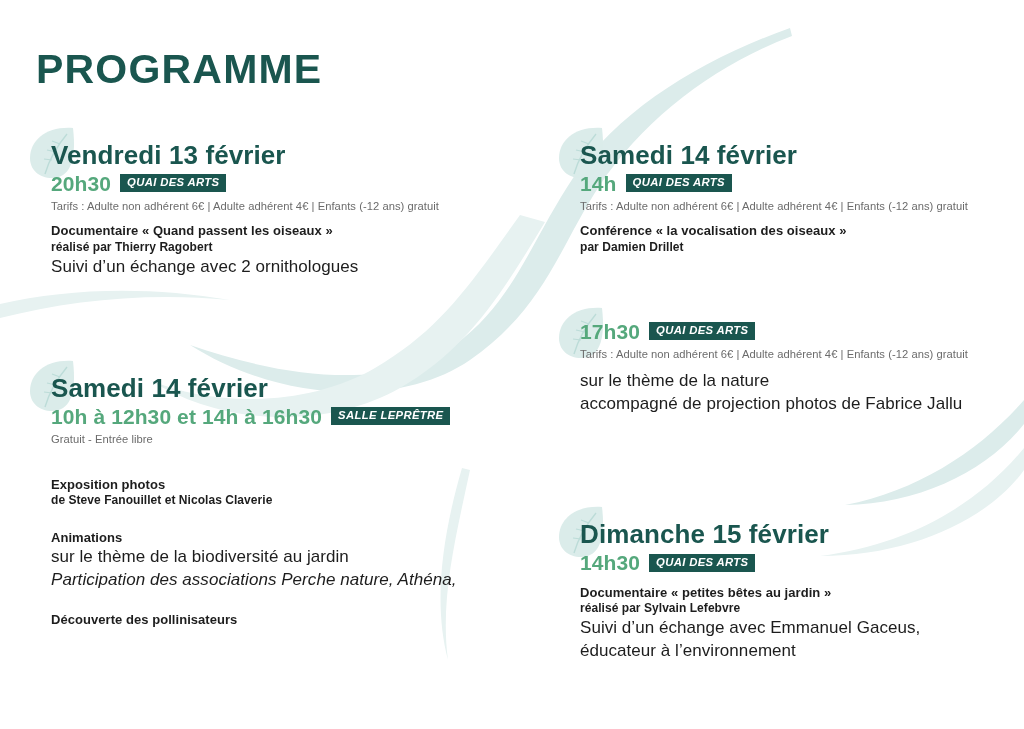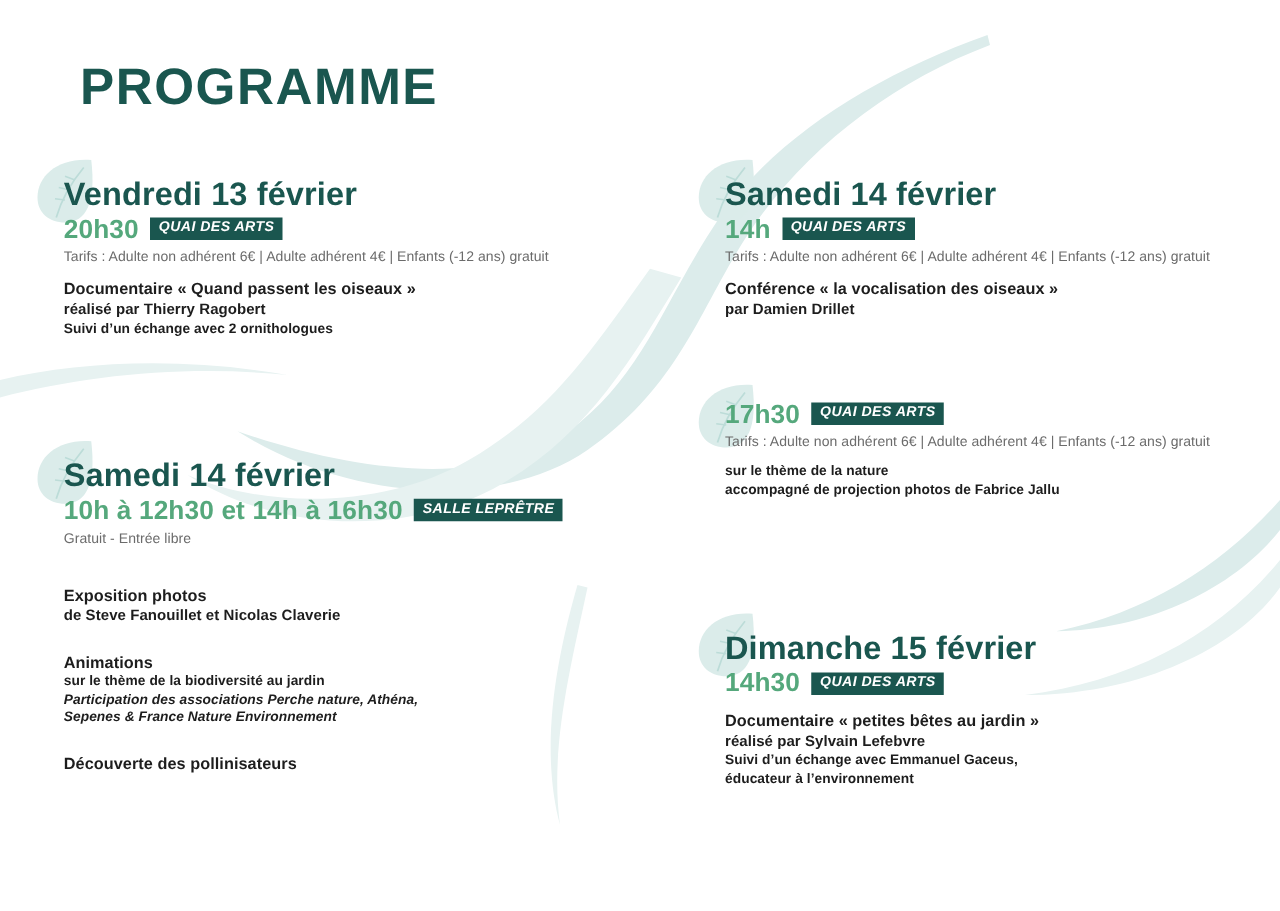--- a/index.html
+++ b/index.html
@@ -24,21 +24,21 @@
     left: 0;
     top: 0;
     width: 1024px;
     height: 729px;
     pointer-events: none;
     z-index: 0;
   }
   
   #programme-title {
     position: absolute;
-    left: 64px;
+    left: 36px;
     top: 49px;
     font-size: 41px;
     font-weight: bold;
     letter-spacing: 1.2px;
     color: #1a564f;
     line-height: 1;
     z-index: 3;
     white-space: nowrap;
   }
   
@@ -108,22 +108,22 @@
   }
   .entry-group { margin-top: 0; }
   .entry-title {
     font-size: 13px;
     font-weight: bold;
     color: #1d1d1d;
     line-height: 1.33;
     letter-spacing: 0.05px;
   }
   .entry-line {
-    font-size: 11px;
-    font-weight: bold;
+    font-size: 17px;
+    font-weight: normal;
     color: #1d1d1d;
     line-height: 1.33;
     letter-spacing: 0.05px;
   }
   .entry-line.bold { font-weight: bold; font-size: 12px; }
   .entry-line.italic { font-style: italic; }
   .gap-md { height: 20px; }
   .gap-block { height: 34px; }
 </style>
 </head>
@@ -191,21 +191,20 @@
         <div class="entry-title">Exposition photos</div>
         <div class="entry-line bold">de Steve Fanouillet et Nicolas Claverie</div>
       </div>
 
       <div class="gap-md"></div>
 
       <div class="entry-group">
         <div class="entry-title">Animations</div>
         <div class="entry-line">sur le thème de la biodiversité au jardin</div>
         <div class="entry-line italic">Participation des associations Perche nature, Athéna,</div>
-        <div class="entry-line italic">Sepenes &amp; France Nature Environnement</div>
       </div>
 
       <div class="gap-md"></div>
 
       <div class="entry-group">
         <div class="entry-title">Découverte des pollinisateurs</div>
       </div>
     </div>
   </div>
 

